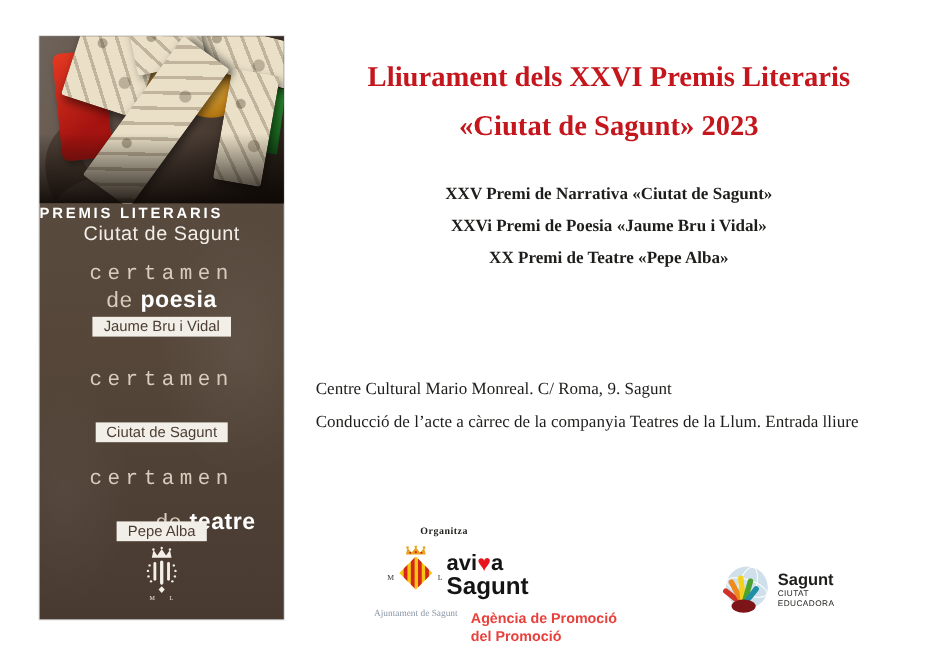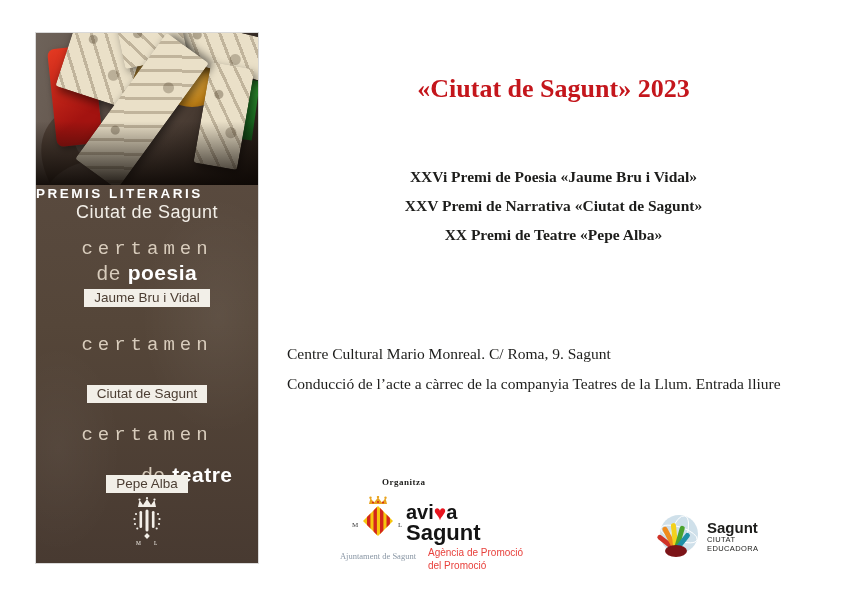--- a/index.html
+++ b/index.html
@@ -56,21 +56,21 @@
   .organitza{position:absolute;left:382px;top:477px;font-size:9px;font-weight:700;
           color:#1d1d1b;letter-spacing:.5px;}
 
   
   .logo-ajuntament{position:absolute;left:338px;top:496px;width:80px;text-align:center;}
   .logo-ajuntament .caption{margin-top:1px;font-size:8.5px;color:#8a97a5;}
   .logo-aviva{position:absolute;left:406px;top:502px;font-family:"Liberation Sans",sans-serif;}
   .aviva-l1{font-size:20px;font-weight:800;color:#141414;letter-spacing:0;line-height:20px;}
   .aviva-l1 .heart{color:#e8141e;font-size:21px;vertical-align:-1px;}
   .aviva-l2{font-size:22px;font-weight:800;color:#141414;line-height:21px;margin-top:-1px;}
-  .aviva-sub{margin-left:22px;margin-top:3px;font-size:10px;font-weight:400;color:#e8413c;line-height:1.3;}
+  .aviva-sub{margin-left:22px;margin-top:11px;font-size:13px;font-weight:700;color:#e8413c;line-height:1.3;}
   .logo-educadora{position:absolute;left:655px;top:512px;display:flex;align-items:center;}
   .edu-text{margin-left:4px;font-family:"Liberation Sans",sans-serif;color:#1d1d1b;}
   .edu-name{font-size:15px;font-weight:800;line-height:15px;}
   .edu-sub{font-size:7.5px;font-weight:400;letter-spacing:.4px;line-height:9px;}
 </style>
 </head>
 <body>
 
 <div class="page">
 
@@ -123,25 +123,25 @@
           <circle cx="34.5" cy="23" r="1.1"></circle>
           <circle cx="34" cy="28" r="1.1"></circle>
           <circle cx="31.7" cy="32.5" r="1.1"></circle>
         <path d="M22 37 l2.8 3 l-2.8 3 l-2.8 -3 Z"></path>
         <text x="11" y="49" font-size="5.5" font-family="Liberation Serif, serif">M</text>
         <text x="29" y="49" font-size="5.5" font-family="Liberation Serif, serif">L</text>
       </g>
     </svg>
   </aside>
 
-  <h1 class="main-title"><span class="t2">«Ciutat de Sagunt» 2023</span></h1>
+  <h1 class="main-title"><span class="t1">Lliurament dels XXVI Premis Literaris</span><span class="t2">«Ciutat de Sagunt» 2023</span></h1>
 
   <div class="prizes">
+    <div>XXV Premi de Narrativa «Ciutat de Sagunt»</div>
     <div>XXVi Premi de Poesia «Jaume Bru i Vidal»</div>
-    <div>XXV Premi de Narrativa «Ciutat de Sagunt»</div>
     <div>XX Premi de Teatre «Pepe Alba»</div>
   </div>
 
   <div class="event">
     <div class="row">Centre Cultural Mario Monreal. C/ Roma, 9. Sagunt</div>
     <div class="row">Conducció de l’acte a càrrec de la companyia Teatres de la Llum. Entrada lliure</div>
   </div>
 
   <div class="organitza">Organitza</div>
 

